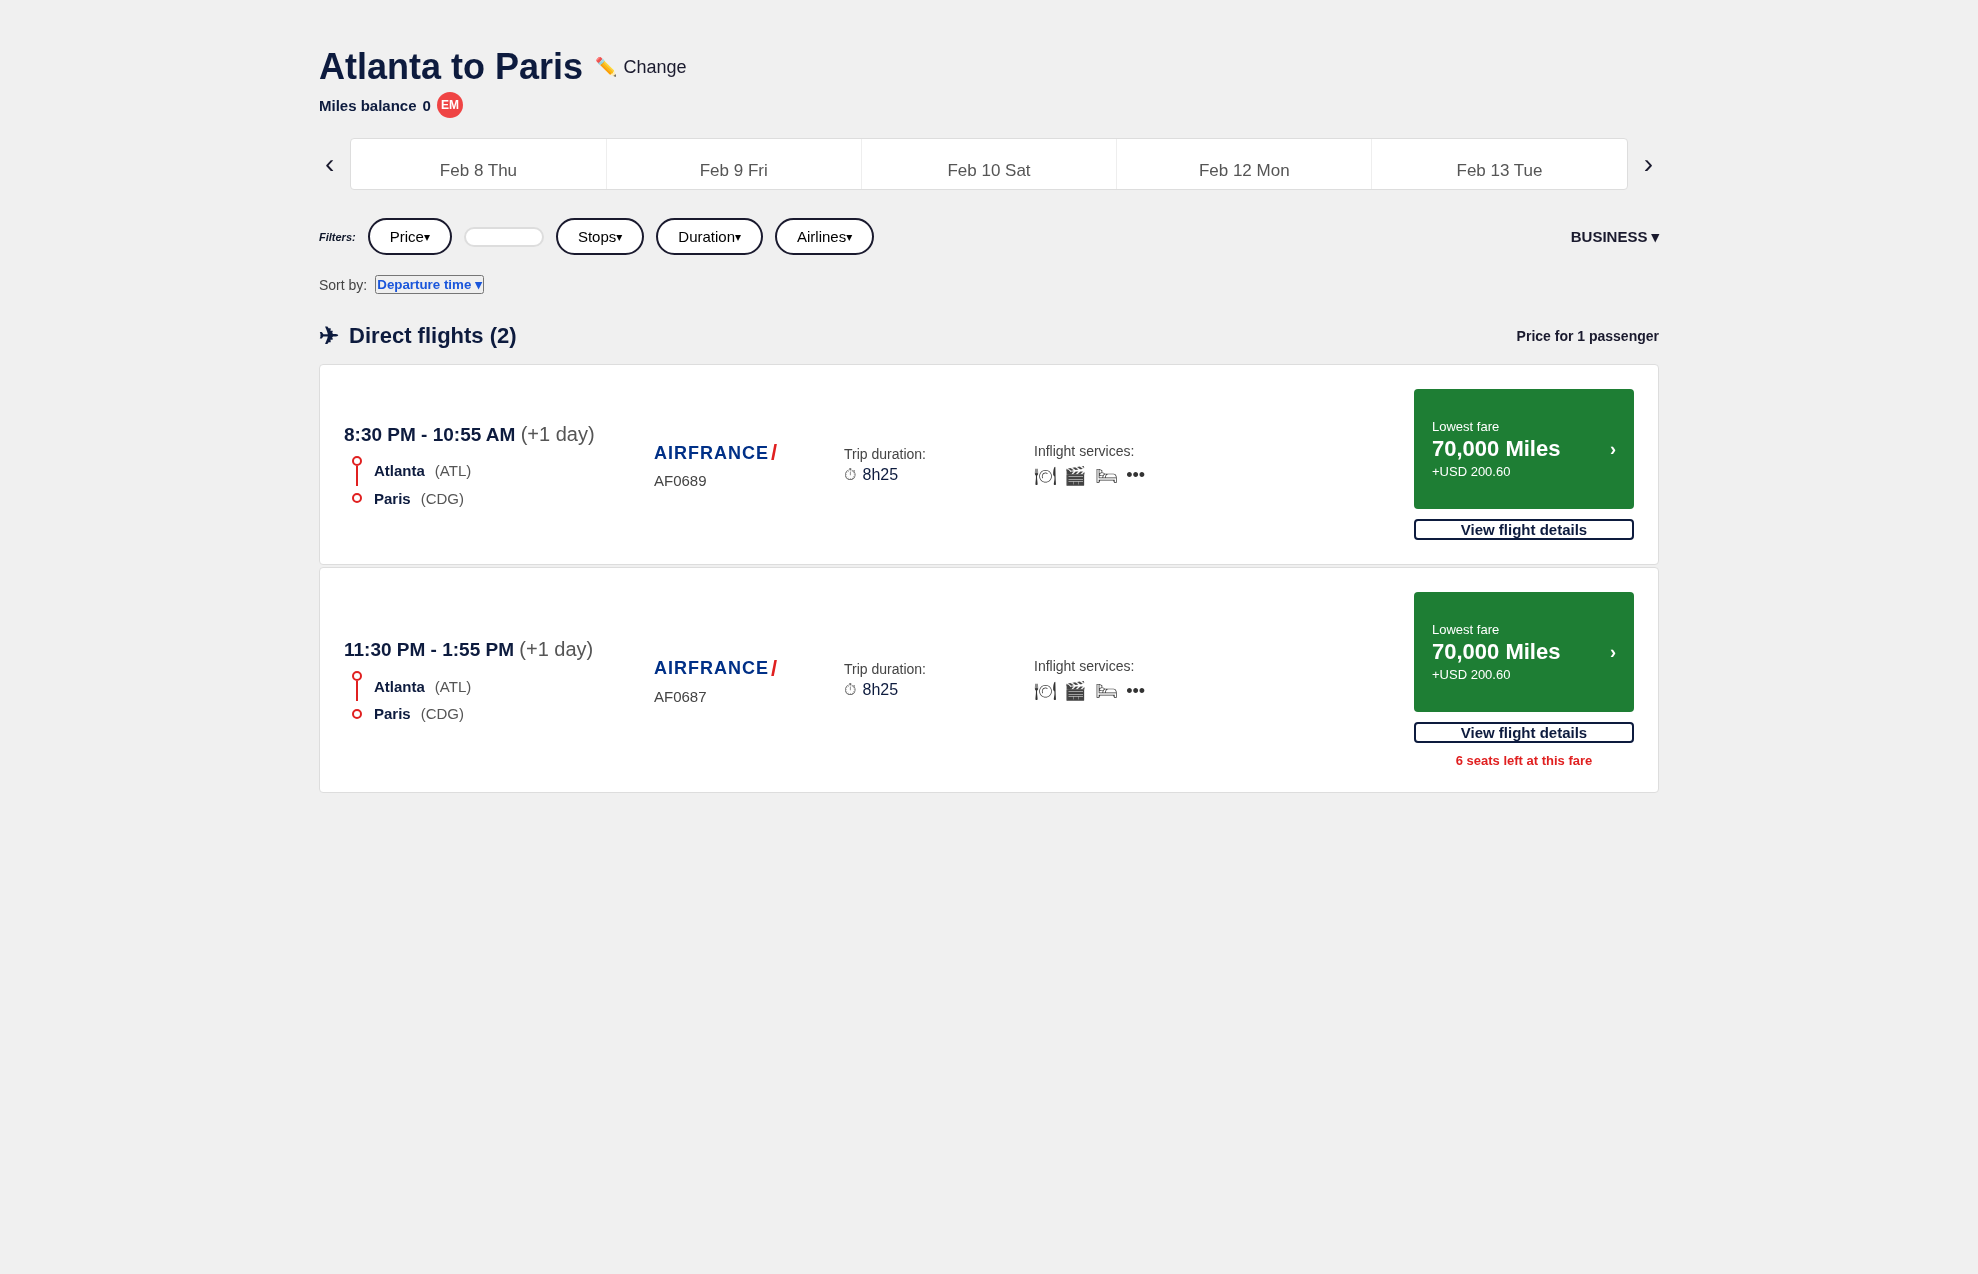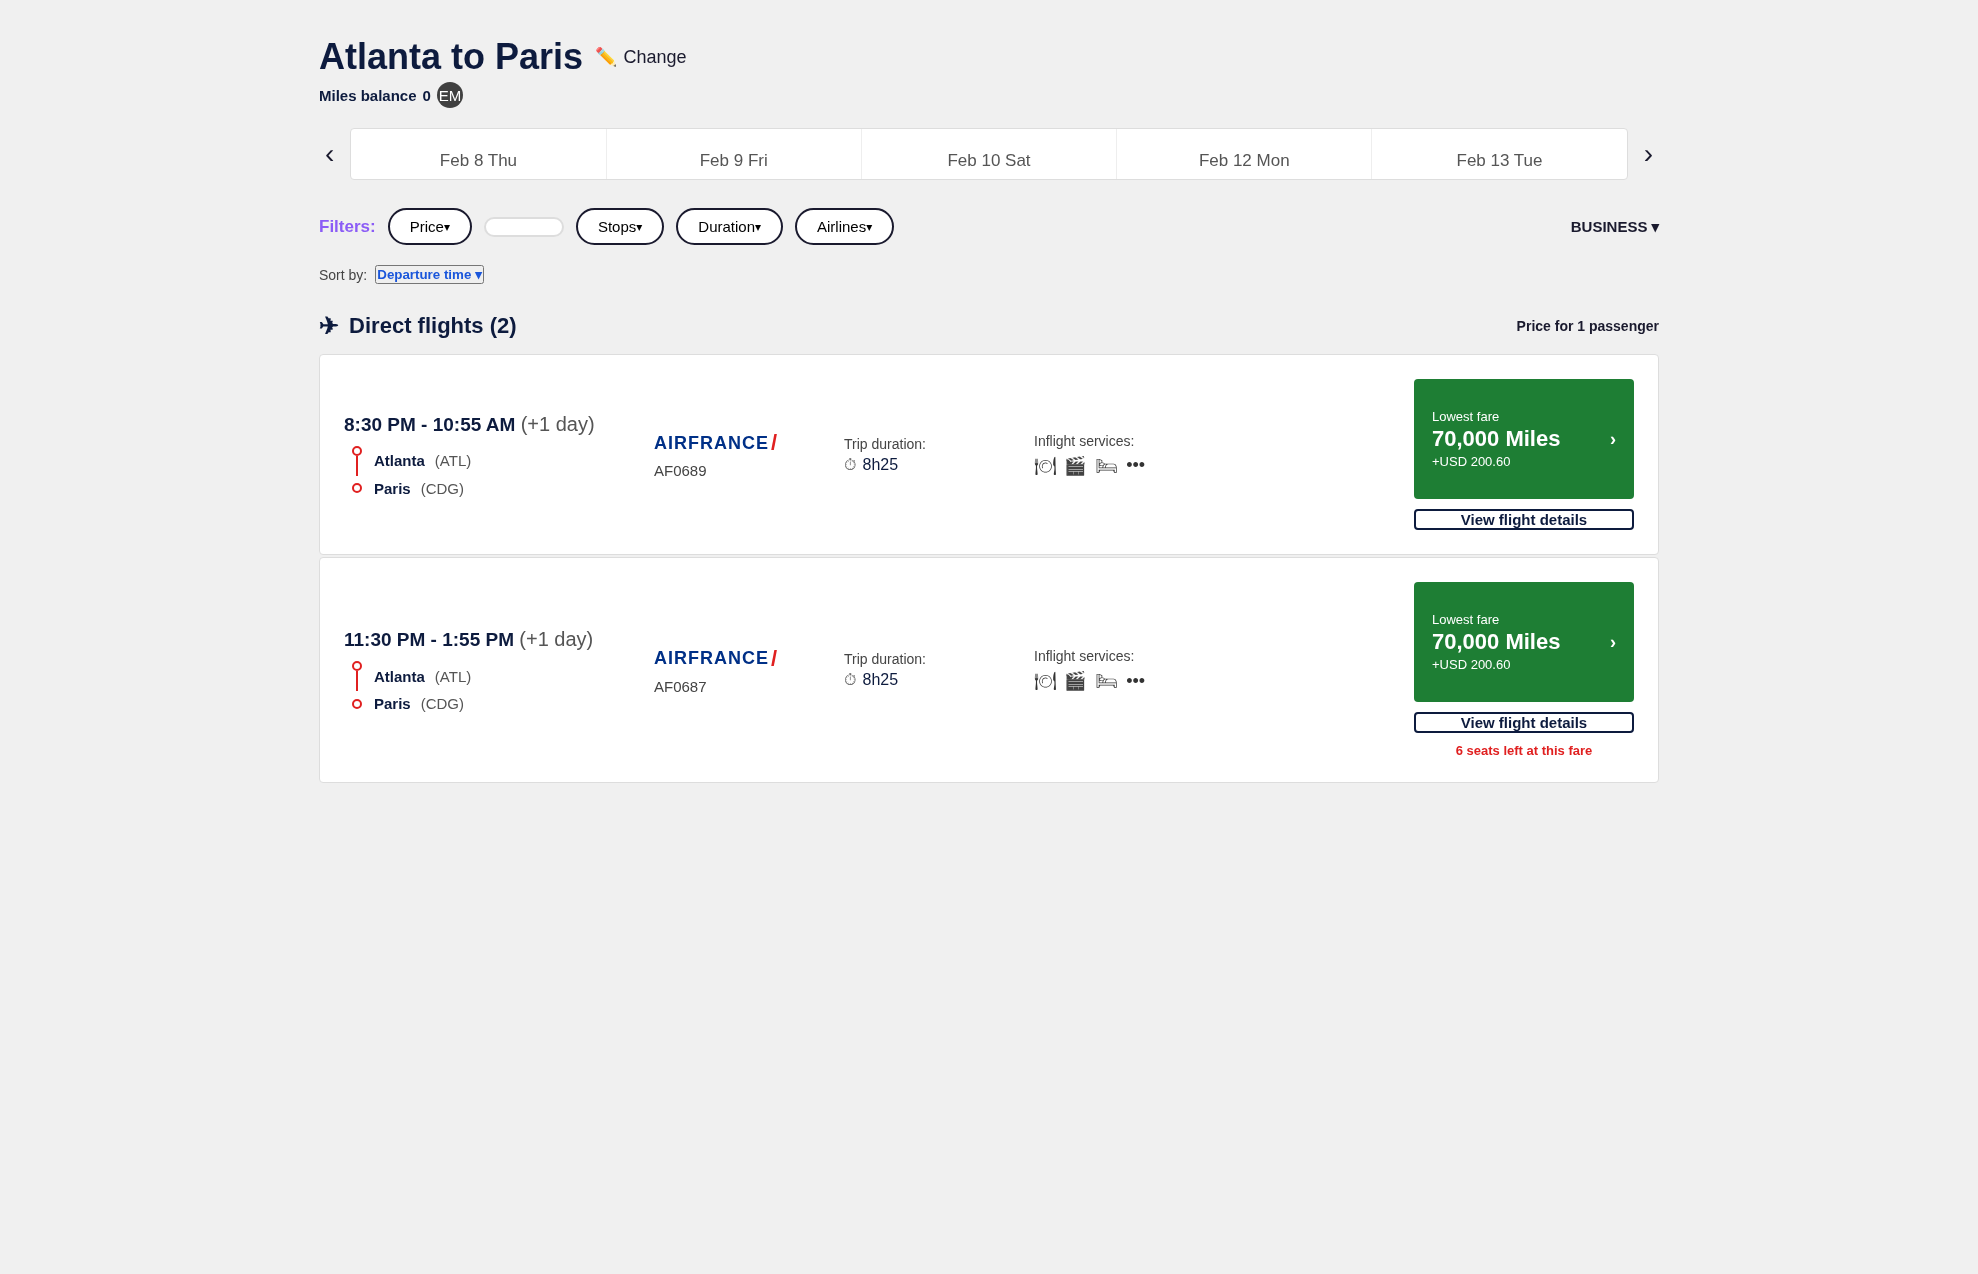--- a/index.html
+++ b/index.html
@@ -5,21 +5,21 @@
     * { box-sizing: border-box; margin: 0; padding: 0; }
     body {
       font-family: -apple-system, BlinkMacSystemFont, 'Segoe UI', Arial, sans-serif;
       background: #f0f0f0;
       color: #1a1a2e;
       min-height: 100vh;
       padding: 30px;
     }
     .page-container {
       max-width: 1340px;
-      margin: 6px auto;
+      margin: 16px auto;
       background: #f0f0f0;
     }
     .header {
       margin-bottom: 20px;
     }
     .route-title {
       font-size: 36px;
       font-weight: 800;
       color: #0d1b3e;
       display: flex;
@@ -45,25 +45,25 @@
       align-items: center;
       gap: 6px;
       margin-top: 4px;
     }
     .miles-icon {
       display: inline-flex;
       align-items: center;
       justify-content: center;
       width: 26px;
       height: 26px;
-      background: #404040;
+      background: #ef4444;
       border-radius: 50%;
       color: white;
-      font-size: 15px;
-      font-weight: 400;
+      font-size: 12px;
+      font-weight: 700;
     }
     
     .date-selector-wrapper {
       display: flex;
       align-items: center;
       gap: 10px;
       margin-bottom: 28px;
     }
     .nav-arrow {
       background: none;
@@ -108,23 +108,24 @@
       background: #e02020;
     }
     
     .filters-row {
       display: flex;
       align-items: center;
       gap: 12px;
       margin-bottom: 20px;
     }
     .filters-label {
-      font-size: 17px;
+      font-size: 11px;
       font-weight: 600;
-      color: #8b5cf6;
+      color: #0f172a;
+      font-style: italic;
     }
     .filter-btn {
       border: 2px solid #1a1a2e;
       border-radius: 50px;
       padding: 8px 20px;
       font-size: 15px;
       font-weight: 400;
       background: white;
       cursor: pointer;
       display: flex;

